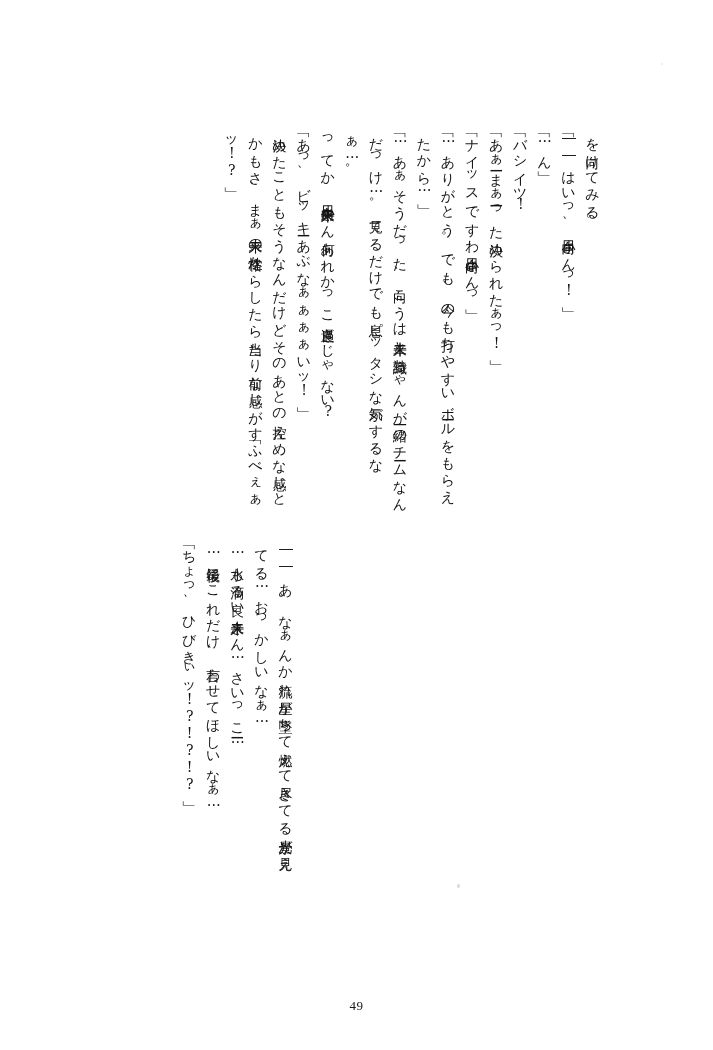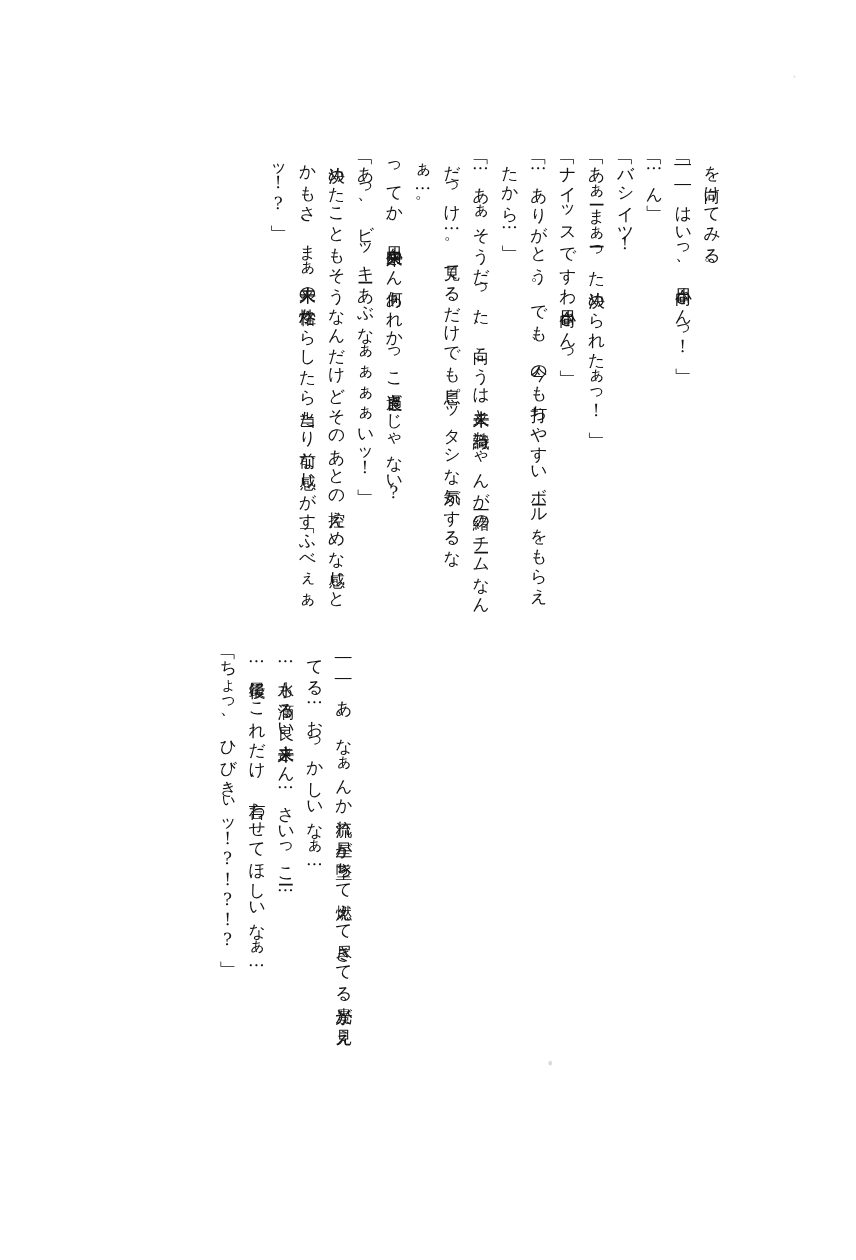--- a/index.html
+++ b/index.html
@@ -90,13 +90,14 @@
 決めたこともそうなんだけどそのあとの控えめな感じとかもさ、まぁ未来の性格からしたら当たり前な感じがす「ふべぇぁッ!?」</div>
 
   <div class="vtext" id="block-lower">――あ、なぁんか流れ星が墜ちて燃えて尽きてる光景が見えてる…おっかしいなぁ…
 …水も滴る良い未来さん…さいっこー…
 …最後にこれだけ、言わせてほしいなぁ…
 「ちょっ、ひびきぃッ!?!?!?」</div>
 
   <div class="speck s1"></div>
   <div class="speck s2"></div>
 
+  <div class="page-number">49</div>
 </div>
 
 </body></html>

